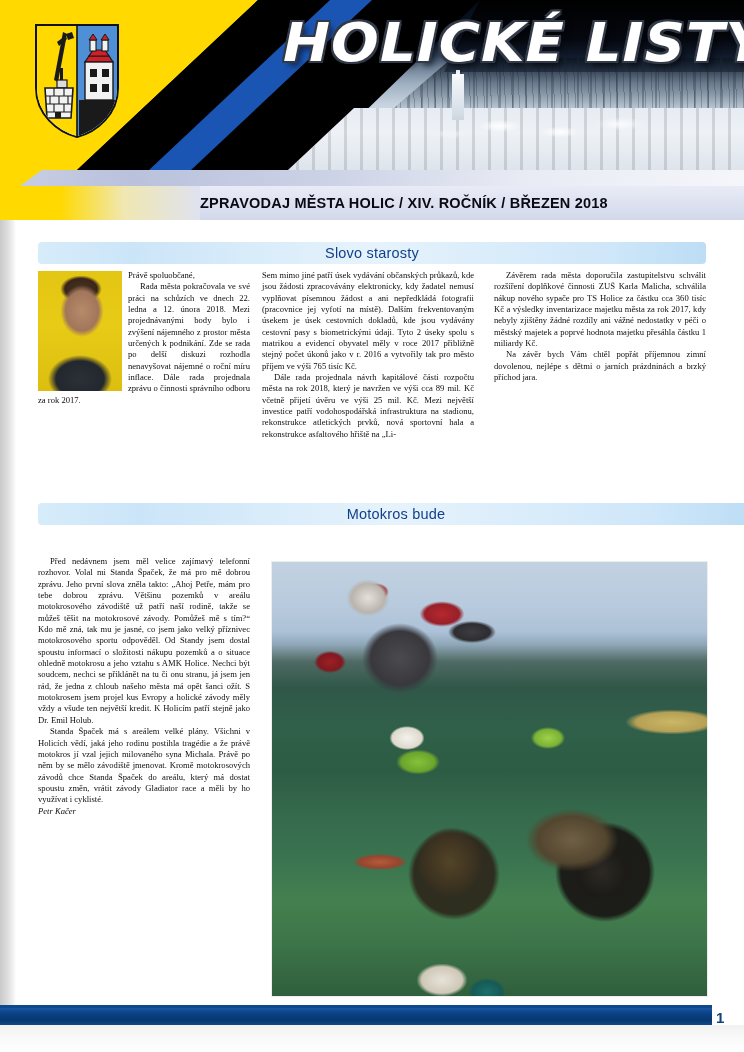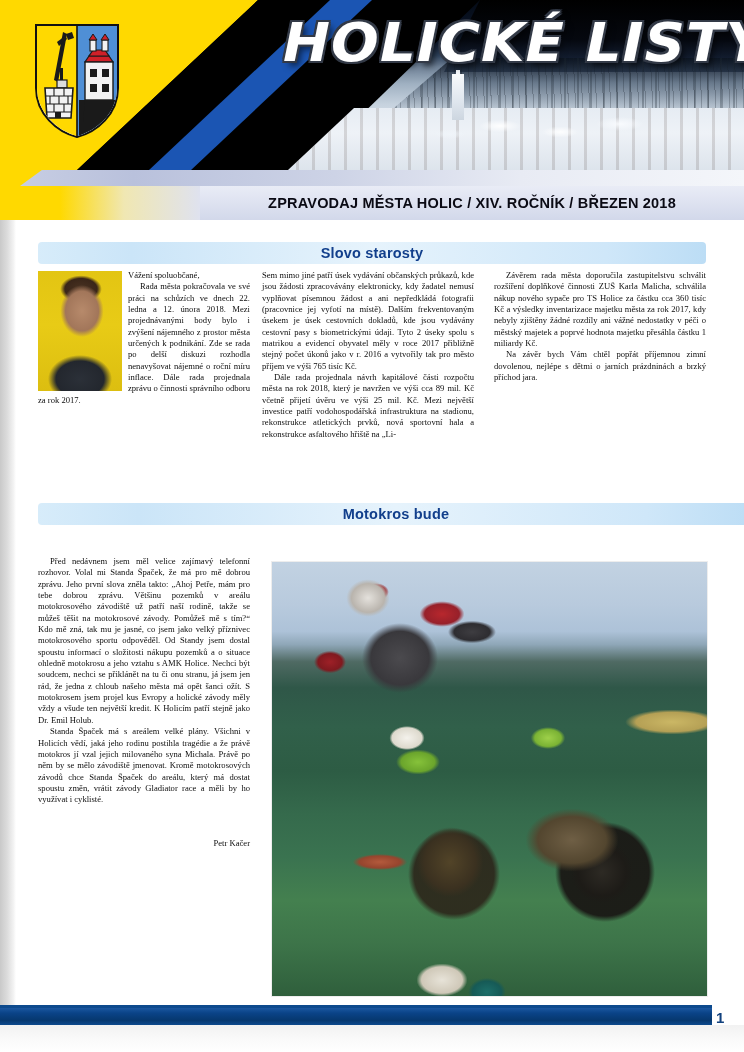--- a/index.html
+++ b/index.html
@@ -121,21 +121,20 @@
     left: 33px; top: 22px;
     width: 88px; height: 118px;
   }
   .subtitle-bar {
     position: absolute;
     left: 200px; top: 186px;
     width: 544px; height: 34px;
     background: linear-gradient(180deg,#e9ecf6 0%, #dfe3f1 45%, #d2d8ea 100%);
     display: flex;
     align-items: center;
-    justify-content: center;
   }
   .subtitle-bar .txt {
     font-family: "Liberation Sans", sans-serif;
     font-weight: bold;
     font-size: 14.5px;
     letter-spacing: 0.2px;
     color: #0a0a14;
     white-space: nowrap;
   }
   .subtitle-left {
@@ -175,40 +174,40 @@
     position: absolute;
     height: 22px;
     border-radius: 4px;
     background: linear-gradient(90deg, #d7ecfa 0%, #cbe5f8 14%, #e6f3fc 50%, #cfe7f9 85%, #bcddf5 100%);
     display: flex;
     align-items: center;
     justify-content: center;
   }
   .section-bar .label {
     font-family: "Liberation Sans", sans-serif;
-    font-weight: bold;
+    font-weight: normal;
     font-size: 14.5px;
     color: #123f8c;
     letter-spacing: 0.2px;
   }
 
   
   .col {
     position: absolute;
     font-family: "Liberation Serif", serif;
     font-size: 8.6px;
     line-height: 11.35px;
     text-align: justify;
     color: #0d0d0d;
     hyphens: auto;
     -webkit-hyphens: auto;
   }
   .col p { margin: 0; text-indent: 12px; }
   .col p.noindent { text-indent: 0; }
-  .col p.sig { text-align: right; text-indent: 0; margin-top: 32px; }
+  .col p.sig { text-align: left; font-style: italic; text-indent: 0; }
 
   .mayor-photo {
     float: left;
     width: 84px;
     height: 120px;
     margin: 1px 6px 2px 0;
     background:
       radial-gradient(ellipse 30px 36px at 44px 40px, #b78a6b 0%, #a2765a 55%, rgba(162,118,90,0) 72%),
       radial-gradient(ellipse 26px 17px at 43px 18px, #4a3322 0%, #3a2619 62%, rgba(58,38,25,0) 80%),
       radial-gradient(ellipse 40px 30px at 42px 108px, #2b3038 0%, #23272e 60%, rgba(35,39,46,0) 80%),
@@ -374,21 +373,21 @@
   </div>
 
   <div class="page-edge-left"></div>
 
   <div class="section-bar" style="left:38px; top:242px; width:668px;">
     <span class="label">Slovo starosty</span>
   </div>
 
   <div class="col" style="left:38px; top:270px; width:212px;">
     <div class="mayor-photo"></div>
-    <p class="noindent">Vážení spoluobčané,</p>
+    <p class="noindent">Právě spoluobčané,</p>
     <p>Rada města pokračovala ve své práci na schůzích ve dnech 22. ledna a 12. února 2018. Mezi projednávanými body bylo i zvýšení nájemného z prostor města určených k podnikání. Zde se rada po delší diskuzi rozhodla nenavyšovat nájemné o roční míru inflace. Dále rada projednala zprávu o činnosti správního odboru za rok 2017.</p>
   </div>
 
   <div class="col" style="left:262px; top:270px; width:212px;">
     <p class="noindent">Sem mimo jiné patří úsek vydávání občanských průkazů, kde jsou žádosti zpracovávány elektronicky, kdy žadatel nemusí vyplňovat písemnou žádost a ani nepředkládá fotografii (pracovnice jej vyfotí na místě). Dalším frekventovaným úsekem je úsek cestovních dokladů, kde jsou vydávány cestovní pasy s biometrickými údaji. Tyto 2 úseky spolu s matrikou a evidencí obyvatel měly v roce 2017 přibližně stejný počet úkonů jako v r. 2016 a vytvořily tak pro město příjem ve výši 765 tisíc Kč.</p>
     <p>Dále rada projednala návrh kapitálové části rozpočtu města na rok 2018, který je navržen ve výši cca 89 mil. Kč včetně přijetí úvěru ve výši 25 mil. Kč. Mezi největší investice patří vodohospodářská infrastruktura na stadionu, rekonstrukce atletických prvků, nová sportovní hala a rekonstrukce asfaltového hřiště na „Li-</p>
   </div>
 
   <div class="col" style="left:494px; top:270px; width:212px;">
     <p>Závěrem rada města doporučila zastupitelstvu schválit rozšíření doplňkové činnosti ZUŠ Karla Malicha, schválila nákup nového sypače pro TS Holice za částku cca 360 tisíc Kč a výsledky inventarizace majetku města za rok 2017, kdy nebyly zjištěny žádné rozdíly ani vážné nedostatky v péči o městský majetek a poprvé hodnota majetku přesáhla částku 1 miliardy Kč.</p>

